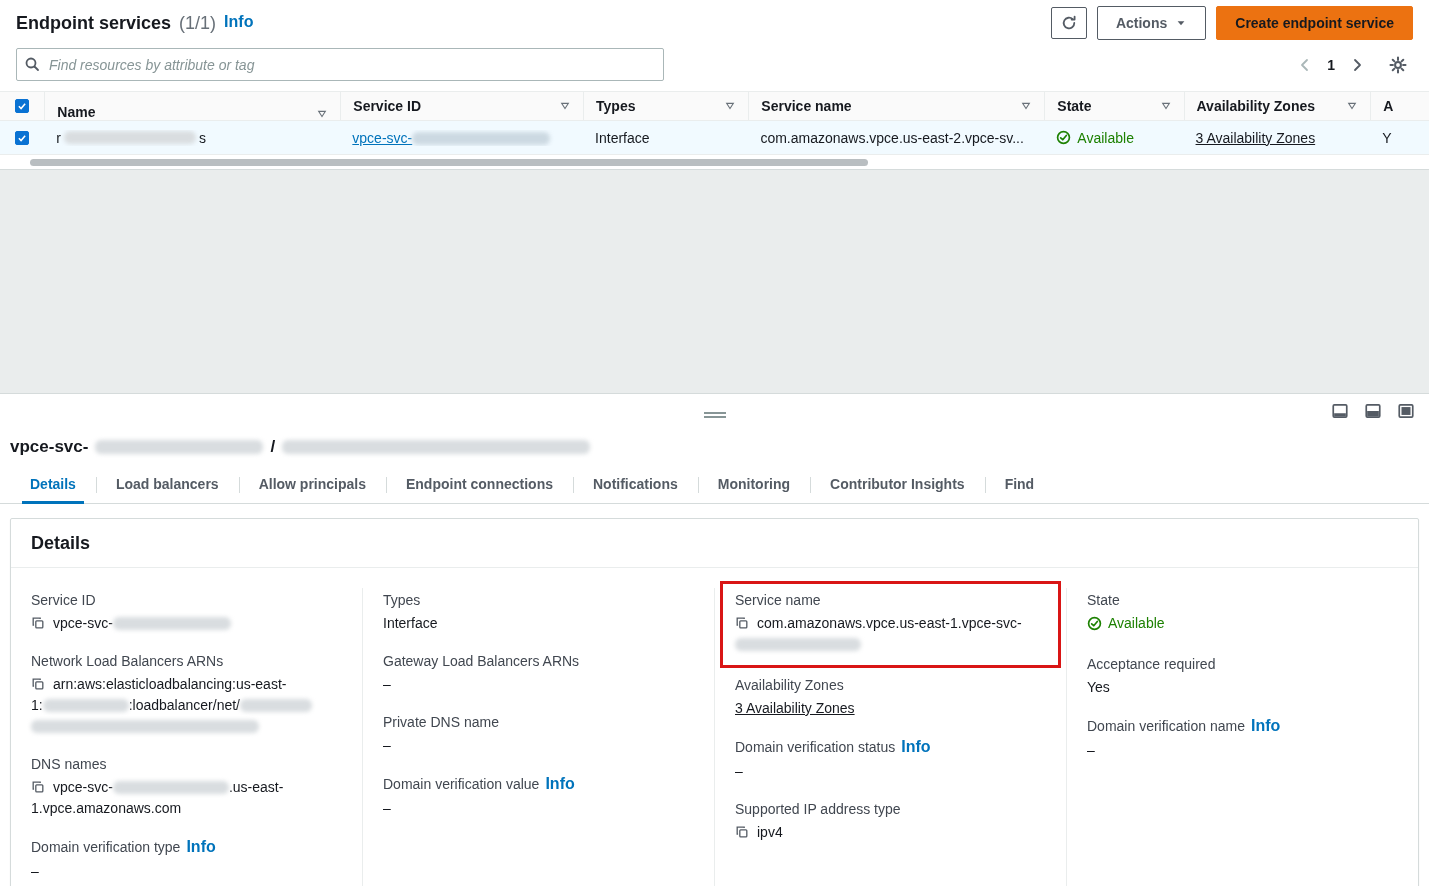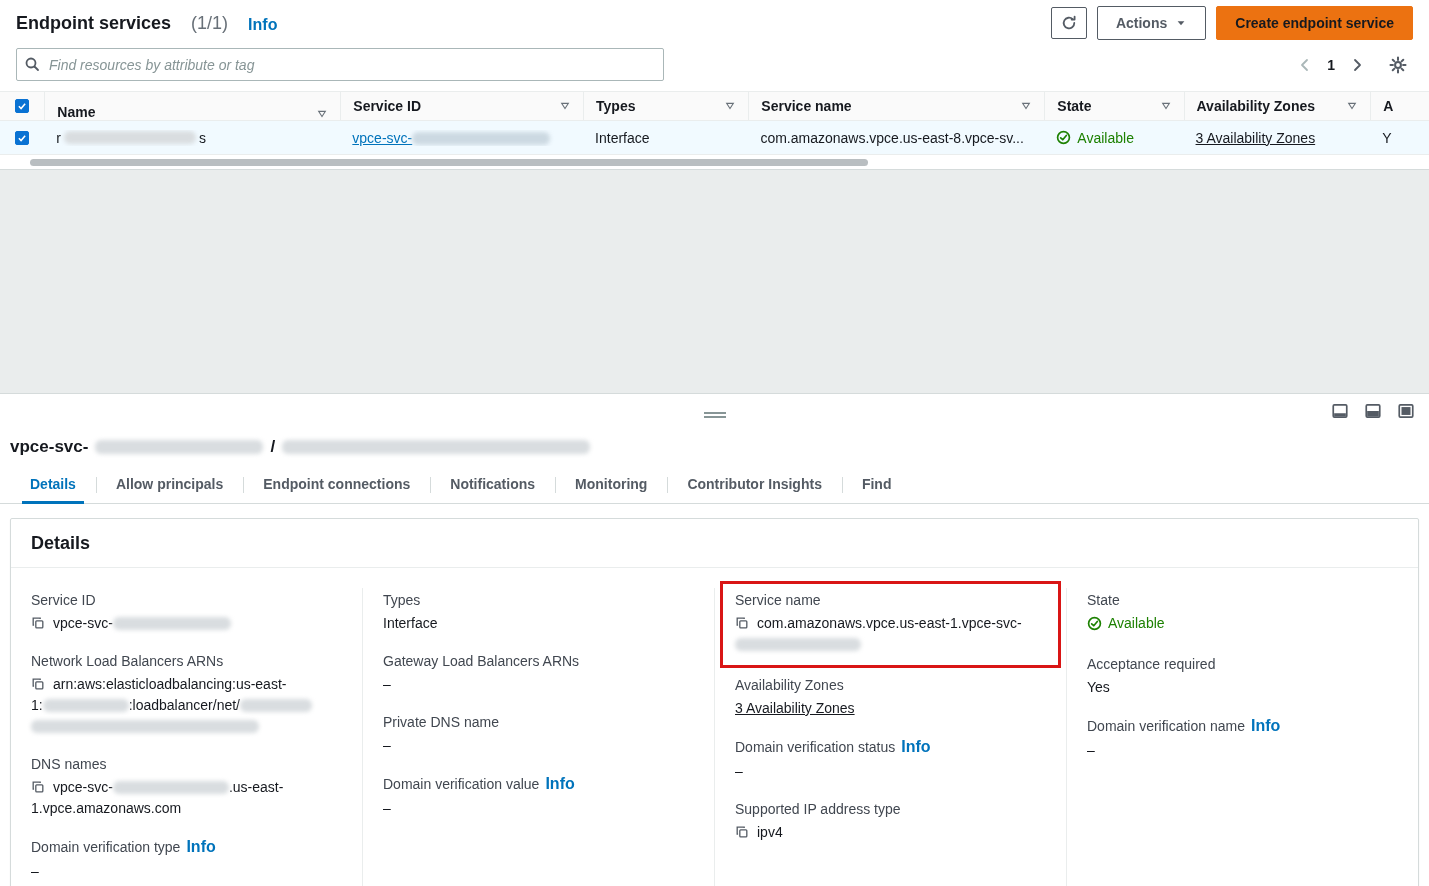--- a/index.html
+++ b/index.html
@@ -7,21 +7,21 @@
   body {
     font-family: "Liberation Sans", sans-serif;
     font-size: 14px; color: #16191f; background: #fff; overflow: hidden;
   }
   button { font-family: inherit; cursor: pointer; }
   .ic { width:16px; height:16px; stroke:#545b64; fill:none; stroke-width:1.8; stroke-linecap:round; stroke-linejoin:round; }
   .ic.fill { fill:#545b64; stroke:none; }
 
   
   .topbar { height:46px; display:flex; align-items:center; justify-content:space-between; padding:0 16px; }
-  .title-group { display:flex; align-items:flex-end; gap:20px; }
+  .title-group { display:flex; align-items:flex-start; gap:8px; }
   .title-group h1 { font-size:18px; font-weight:700; }
   .count { font-size:18px; color:#687078; font-weight:400; }
   .info-link { color:#0073bb; font-size:16px; font-weight:700; text-decoration:none; cursor:pointer; }
   .topbar-actions { display:flex; gap:10px; align-items:center; }
   .btn { height:32px; display:inline-flex; align-items:center; gap:8px; padding:16px 18px;
          background:#fff; border:1px solid #545b64; border-radius:2px; font-weight:700; font-size:14px; color:#545b64; }
   .icon-btn { padding:0 9px; }
   .btn-primary { background:#ec7211; border-color:#ec7211; color:#16191f; }
 
   
@@ -258,21 +258,21 @@
           <span class="redact" style="width:132px;margin:0 3px"></span>
           <span>s</span>
       </div>
       <div class="td w-sid">
         <a class="a-link"><span>vpce-svc-</span><span class="redact" style="width:138px"></span></a>
       </div>
       <div class="td w-types">
         <span>Interface</span>
       </div>
       <div class="td w-sname">
-        <span>com.amazonaws.vpce.us-east-8.vpce-sv...</span>
+        <span>com.amazonaws.vpce.us-east-2.vpce-sv...</span>
       </div>
       <div class="td w-state">
         <span class="status-available">
           <svg class="ic">
               <use href="#i-check-circle"></use>
             </svg>
           <span>Available</span>
         </span>
       </div>
       <div class="td w-az">
@@ -314,20 +314,21 @@
 
     <div class="panel-title">
       <span>vpce-svc-</span>
         <span class="redact" style="width:168px;height:14px"></span>
       <span>/</span>
       <span class="redact" style="width:308px;height:14px"></span>
     </div>
 
     <nav class="tabs">
       <button class="tab active">Details</button>
+      <button class="tab">Load balancers</button>
       <button class="tab">Allow principals</button>
       <button class="tab">Endpoint connections</button>
       <button class="tab">Notifications</button>
       <button class="tab">Monitoring</button>
       <button class="tab">Contributor Insights</button>
       <button class="tab">Find</button>
     </nav>
 
     <section class="card">
       <div class="card-header">

